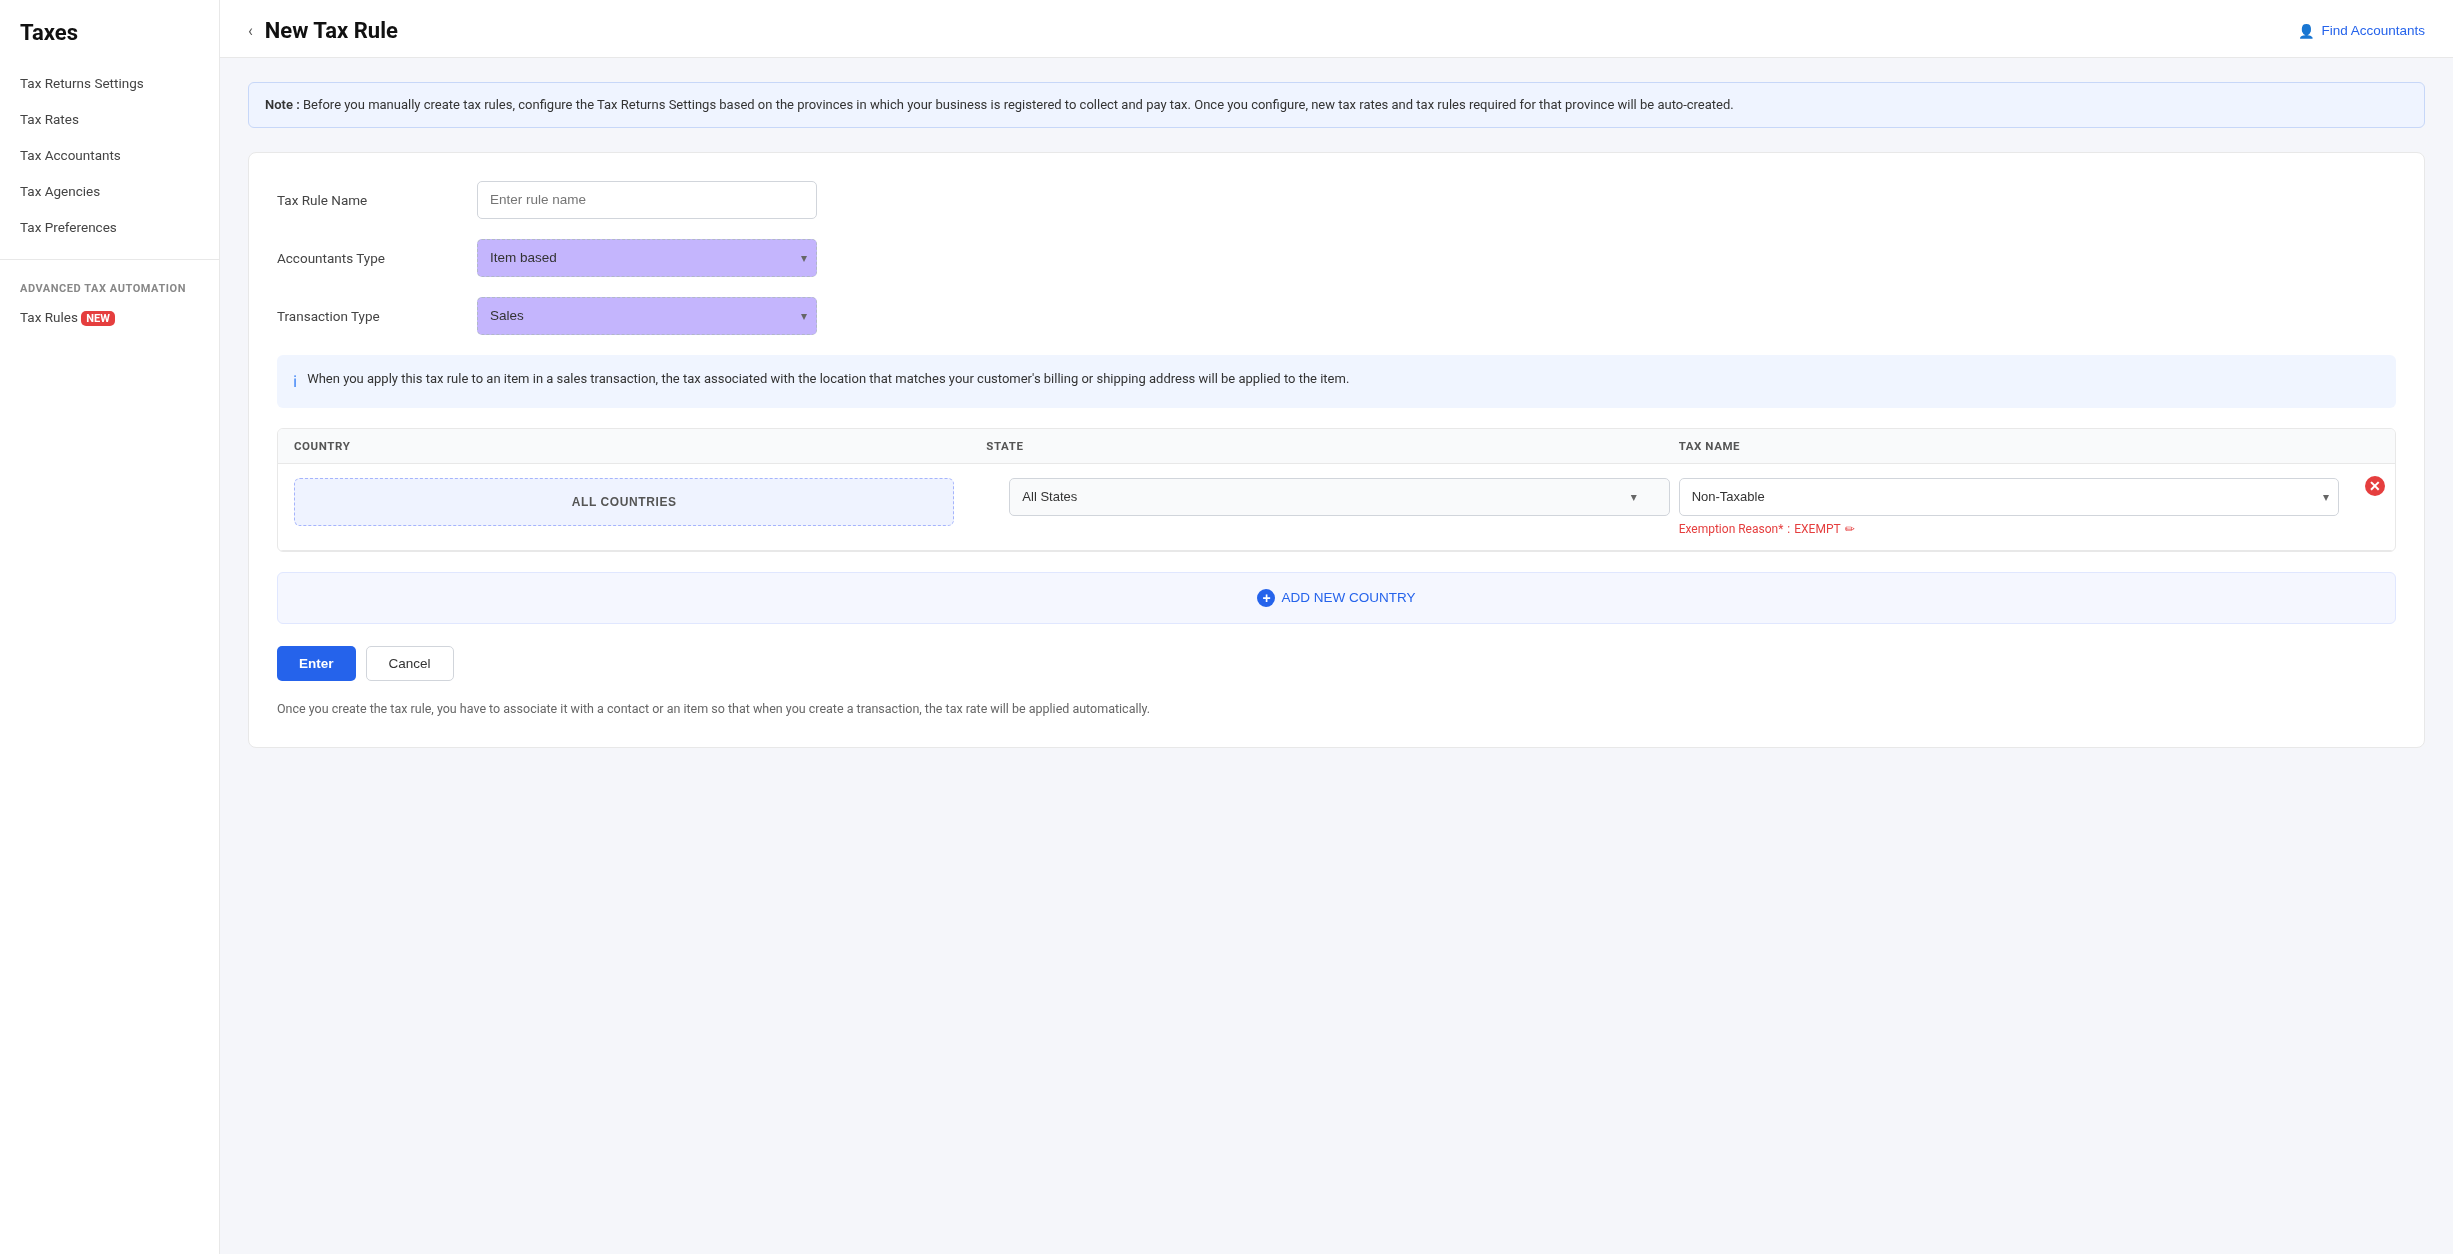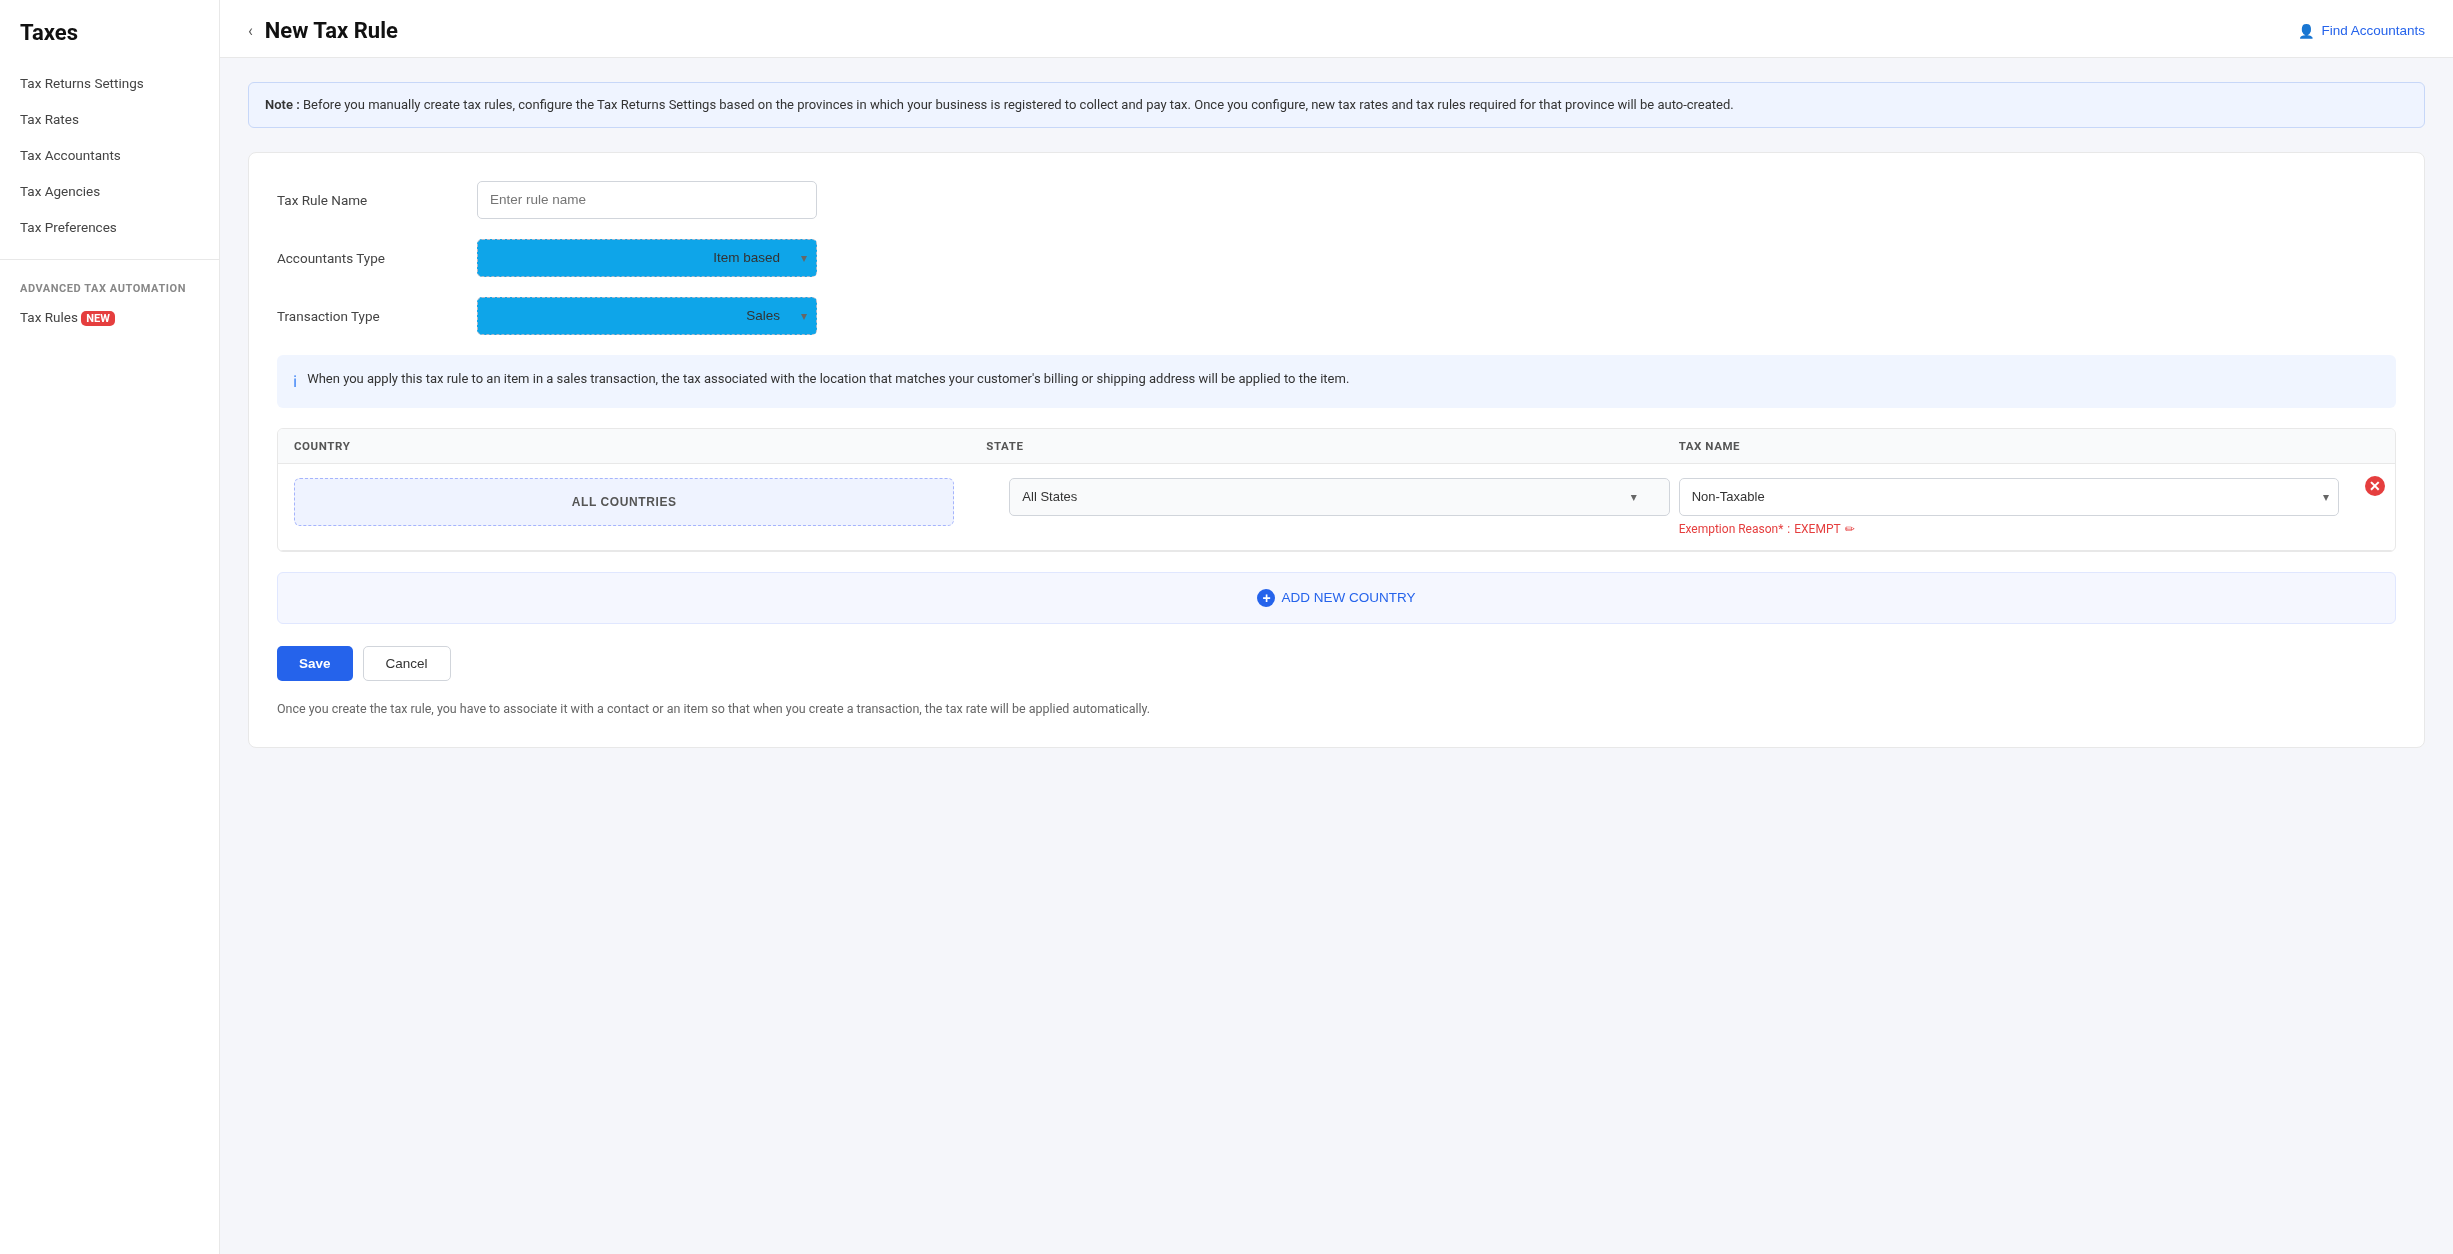--- a/index.html
+++ b/index.html
@@ -30,21 +30,21 @@
     
     .note-banner { background: #eff4ff; border: 1px solid #c7d7f8; border-radius: 6px; padding: 12px 16px; margin-bottom: 24px; font-size: 13px; color: #333; line-height: 1.5; }
     .note-banner strong { font-weight: 600; }
 
     
     .form-card { background: #fff; border: 1px solid #e8e8e8; border-radius: 8px; padding: 28px; }
     .form-row { display: flex; align-items: center; margin-bottom: 20px; }
     .form-label { width: 200px; font-size: 13.5px; color: #444; flex-shrink: 0; }
     .form-input { width: 340px; height: 38px; border: 1px solid #d1d5db; border-radius: 5px; padding: 0 12px; font-size: 13.5px; color: #bbb; background: #fff; outline: none; }
     .form-select-wrap { position: relative; width: 340px; }
-    .form-select { width: 100%; height: 38px; border: 1px dashed #b0b8c8; border-radius: 5px; padding: 0 36px 0 12px; font-size: 13.5px; color: #333; background: #0ea5e9; appearance: none; outline: none; cursor: pointer; text-align: right; }
+    .form-select { width: 100%; height: 38px; border: 1px dashed #b0b8c8; border-radius: 5px; padding: 0 36px 0 12px; font-size: 13.5px; color: #333; background: #c4b5fd; appearance: none; outline: none; cursor: pointer; }
     .select-chevron { position: absolute; right: 10px; top: 50%; transform: translateY(-50%); color: #666; pointer-events: none; font-size: 12px; }
 
     
     .info-box { display: flex; align-items: flex-start; gap: 10px; background: #f0f5ff; border-radius: 6px; padding: 14px 16px; margin-bottom: 20px; font-size: 13px; color: #333; line-height: 1.5; }
     .info-icon { color: #3b82f6; font-size: 16px; flex-shrink: 0; margin-top: 1px; }
 
     
     .tax-table { border: 1px solid #e8e8e8; border-radius: 6px; overflow: hidden; margin-bottom: 20px; }
     .tax-table-header { display: grid; grid-template-columns: 1fr 1fr 1fr 40px; background: #f9fafb; border-bottom: 1px solid #e8e8e8; }
     .tax-table-header-cell { padding: 10px 16px; font-size: 11.5px; font-weight: 700; color: #555; text-transform: uppercase; letter-spacing: 0.05em; }
@@ -189,21 +189,21 @@
       </div>
 
       <div class="add-country-bar">
         <button class="add-country-btn">
           <span class="plus-circle">+</span>
           <span>ADD NEW COUNTRY</span>
         </button>
       </div>
 
       <div class="action-buttons">
-        <button class="btn-save">Save</button>
+        <button class="btn-save">Enter</button>
         <button class="btn-cancel">Cancel</button>
       </div>
 
       <div class="footer-note">Once you create the tax rule, you have to associate it with a contact or an item so that when you create a transaction, the tax rate will be applied automatically.</div>
 
     </div>
   </div>
 </div>
 
 </body></html>

